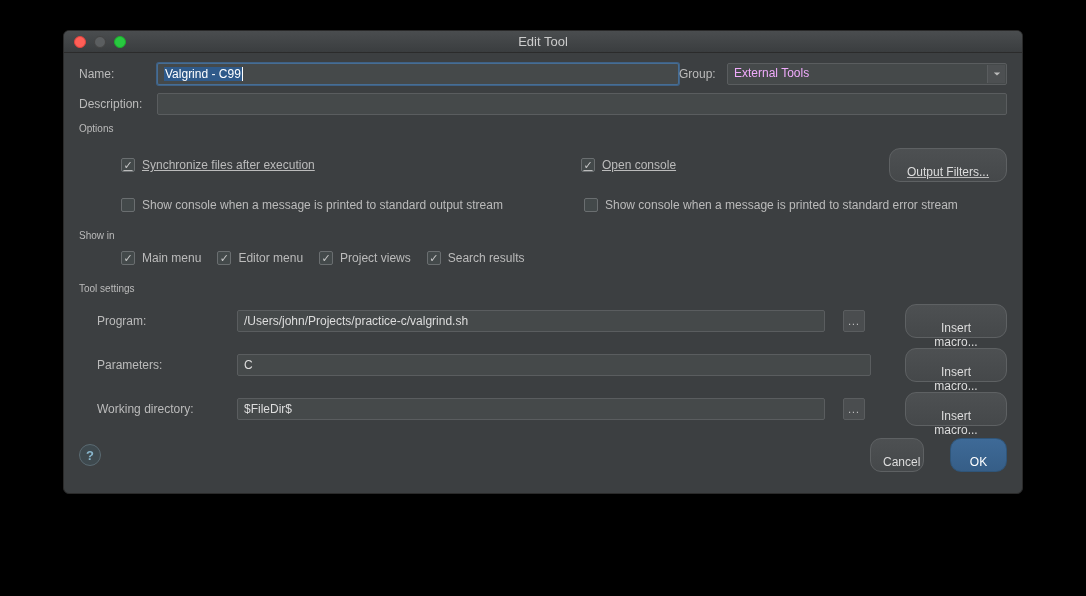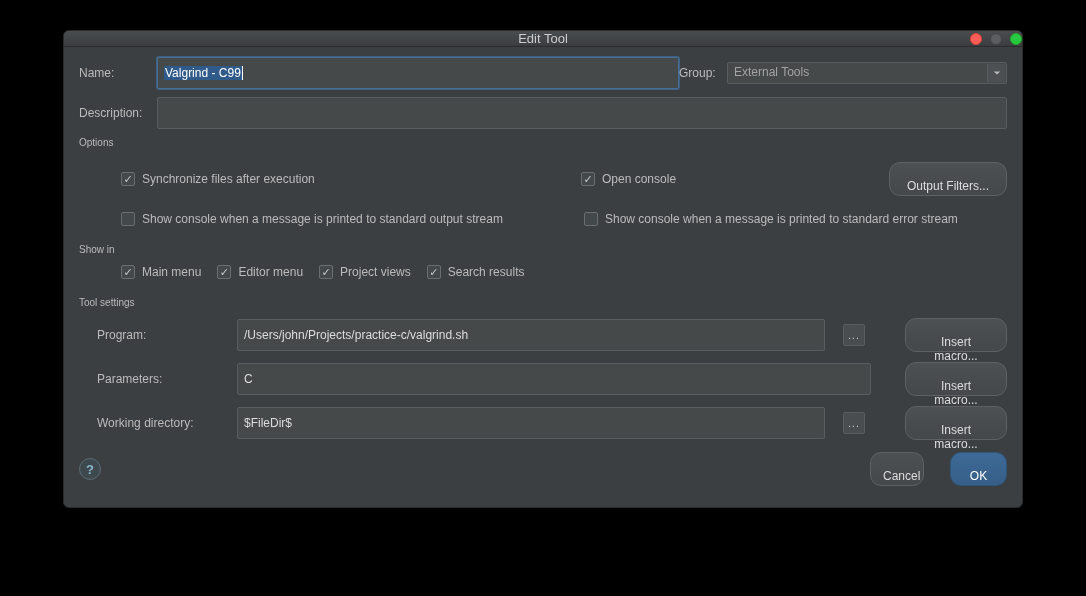--- a/index.html
+++ b/index.html
@@ -1,49 +1,49 @@
 <!DOCTYPE html>
 <html><head>
   <meta charset="utf-8">
   <style>
     * { box-sizing: border-box; margin: 0; padding: 0; }
     body { background: #000; font-family: -apple-system, "Helvetica Neue", Arial, sans-serif; font-size: 12px; color: #bbb; display: flex; align-items: flex-start; justify-content: center; padding: 30px 0 0 0; }
     .window { width: 960px; background: #3c3f41; border-radius: 6px; box-shadow: 0 12px 40px rgba(0,0,0,0.6); overflow: hidden; border: 1px solid #2a2a2a; }
-    .titlebar { height: 16px; background: linear-gradient(#4a4d4f, #3a3d3f); border-bottom: 1px solid #2b2b2b; display: flex; align-items: center; position: relative; justify-content: flex-end; }
+    .titlebar { height: 22px; background: linear-gradient(#4a4d4f, #3a3d3f); border-bottom: 1px solid #2b2b2b; display: flex; align-items: center; position: relative; }
     .traffic { display: flex; gap: 8px; padding-left: 10px; }
     .tl { width: 12px; height: 12px; border-radius: 50%; }
     .tl.red { background: #ff5f57; border: 0.5px solid #e0443e; }
     .tl.yellow { background: #5b5e60; border: 0.5px solid #444; }
     .tl.green { background: #28c940; border: 0.5px solid #1dad2b; }
     .title { position: absolute; left: 0; right: 0; text-align: center; font-size: 13px; color: #ccc; pointer-events: none; }
     .content { padding: 10px 15px 15px 15px; }
     .row { display: flex; align-items: center; margin-bottom: 8px; }
     .lbl { font-size: 12px; color: #bbb; }
-    .input { background: #45494a; border: 1px solid #5a5d5f; color: #ddd; height: 32px; padding: 2px 6px; font-size: 12px; border-radius: 2px; }
+    .input { background: #45494a; border: 1px solid #5a5d5f; color: #ddd; height: 22px; padding: 2px 6px; font-size: 12px; border-radius: 2px; }
     .input.focus { border: 1px solid #466d94; box-shadow: 0 0 0 1px #3f6185; }
     .sel-text { background: #2f5a8a; color: #fff; padding: 0 1px; }
     .combo { position: relative; display: flex; align-items: center; }
-    .combo select, .combo .combo-box { background: #45494a; border: 1px solid #5a5d5f; color: #a3a3a3; height: 22px; padding: 2px 6px; border-radius: 2px; width: 100%; appearance: none; font-size: 12px; }
+    .combo select, .combo .combo-box { background: #45494a; border: 1px solid #5a5d5f; color: #f0abfc; height: 22px; padding: 2px 6px; border-radius: 2px; width: 100%; appearance: none; font-size: 12px; }
     .combo .arrow { position: absolute; right: 2px; top: 2px; width: 18px; height: 18px; background: #4d5052; border-left: 1px solid #5a5d5f; display: flex; align-items: center; justify-content: center; pointer-events: none; }
     .arrow svg { width: 8px; height: 8px; fill: #bbb; }
     .section-title { color: #bbb; font-size: 10px; margin: 8px 0 10px 0; }
     .checkrow { display: flex; align-items: center; gap: 7px; }
     .chk { width: 14px; height: 14px; background: #43494a; border: 1px solid #6a6e70; display: inline-flex; align-items: center; justify-content: center; border-radius: 2px; }
     .chk.checked::after { content: "✓"; color: #c8c8c8; font-size: 11px; line-height: 1; }
     .chklabel { font-size: 12px; color: #bbb; }
     .btn { background: linear-gradient(#4d5052, #45484a); border: 1px solid #5e6163; color: #ddd; height: 24px; padding: 16px 12px; font-size: 12px; border-radius: 11px; cursor: pointer; margin-left: 16px; }
     .btn.primary { background: linear-gradient(#3e6a97, #365e87); border: 1px solid #2f5579; color: #fff; }
     .small-btn { width: 22px; height: 22px; background: #4a4d4f; border: 1px solid #5a5d5f; color: #ccc; display: flex; align-items: center; justify-content: center; border-radius: 2px; cursor: pointer; font-size: 10px; letter-spacing: 1px; }
     .tool-row { display: grid; grid-template-columns: 140px 1fr 28px 118px; gap: 18px; align-items: center; margin-bottom: 10px; }
     .tool-row .lbl { padding-left: 18px; }
     .help { width: 22px; height: 22px; border-radius: 50%; background: #3e494e; border: 1px solid #5a6a72; color: #88b6cc; display: flex; align-items: center; justify-content: center; font-weight: bold; font-size: 13px; cursor: pointer; }
     .footer { display: flex; align-items: center; justify-content: space-between; margin-top: 12px; padding-bottom: 6px; }
     .footer-btns { display: flex; gap: 10px; }
     .options-block { padding-left: 42px; margin-top: 14px; }
-    .opt-line1 { display: flex; align-items: center; justify-content: space-between; margin-bottom: 16px; }
+    .opt-line1 { display: flex; align-items: center; justify-content: space-between; margin-bottom: 16px; text-decoration: underline; }
     .opt-line1-left { display: flex; align-items: center; gap: 50px; }
     .opt-line2 { display: flex; align-items: center; gap: 28px; margin-bottom: 18px; flex-wrap: nowrap; }
     .showin-row { display: flex; gap: 16px; padding-left: 42px; margin-top: 10px; margin-bottom: 18px; }
     .cursor-caret { display: inline-block; width: 1px; height: 14px; background: #fff; vertical-align: middle; margin-left: 0; }
   </style>
 </head>
 <body>
 
 <div class="window">
   <div class="titlebar">

